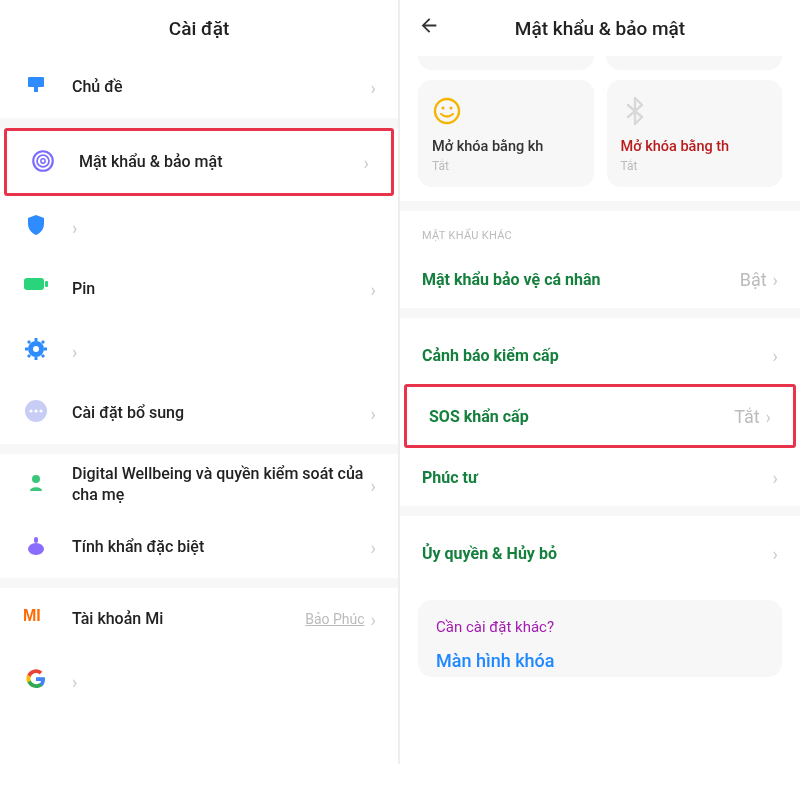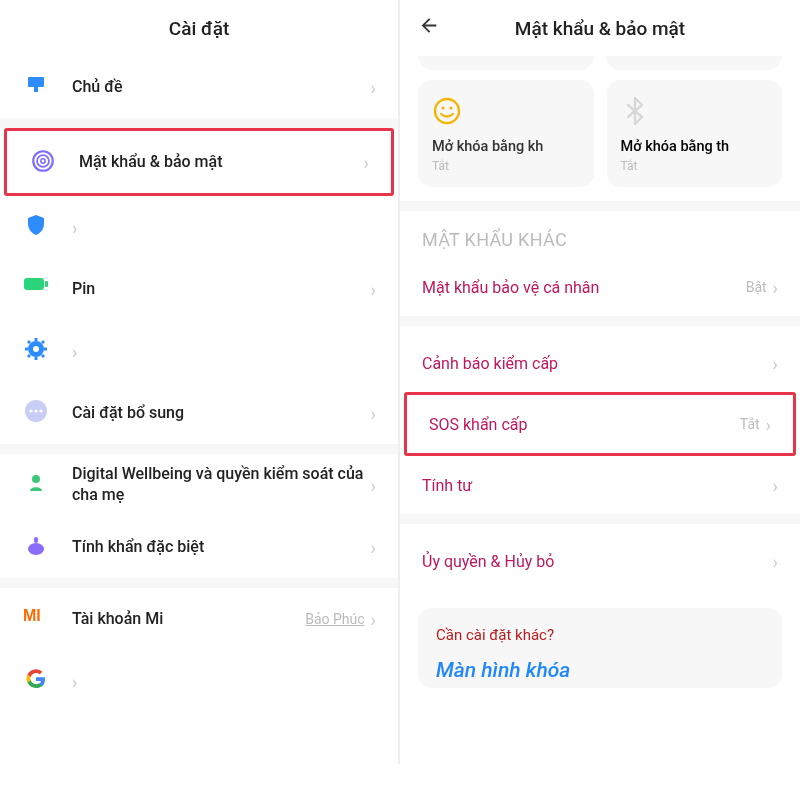--- a/index.html
+++ b/index.html
@@ -101,65 +101,64 @@
     height: 30px;
     margin-bottom: 12px;
   }
   .card-title {
     font-size: 14.5px;
     color: #333;
     font-weight: 500;
     white-space: nowrap;
     overflow: hidden;
   }
-  .card-title.disabled { color: #000000; }
+  .card-title.disabled { color: #b91c1c; }
   .card-sub {
     font-size: 12px;
     color: #bbb;
     margin-top: 4px;
   }
   .section-header {
-    font-size: 18px;
+    font-size: 11px;
     color: #bbb;
     padding: 18px 22px 8px 22px;
     letter-spacing: 0.3px;
   }
   .row2 {
     display: flex;
     align-items: center;
     min-height: 58px;
     padding: 10px 22px;
   }
   .row2 .label {
     flex: 1;
     font-size: 16px;
-    color: #be185d;
-    font-weight: 400;
+    color: #15803d;
+    font-weight: 700;
   }
   .row2 .value {
-    font-size: 14px;
+    font-size: 18px;
     color: #bbb;
     margin-right: 6px;
   }
   .footer-card {
     margin: 18px 18px 0 18px;
     background: #f7f7f7;
     border-radius: 14px;
     padding: 18px 18px 6px 18px;
   }
   .footer-q {
     font-size: 15px;
-    color: #b91c1c;
+    color: #a21caf;
     margin-bottom: 14px;
   }
   .footer-link {
-    font-size: 21px;
+    font-size: 18px;
     color: #1f87ff;
     font-weight: 500;
-    font-style: italic;
   }
   .spacer-small { height: 8px; }
 </style>
 </head>
 <body>
 
 <div class="pane pane-left">
   <div class="header">
     <div class="header-title">Cài đặt</div>
   </div>
@@ -353,21 +352,21 @@
 
   <div class="highlight">
     <div class="row2">
       <div class="label">SOS khẩn cấp</div>
       <div class="value">Tắt</div>
       <div class="chev">›</div>
     </div>
   </div>
 
   <div class="row2">
-    <div class="label">Tính tư</div>
+    <div class="label">Phúc tư</div>
     <div class="chev">›</div>
   </div>
 
   <div class="divider"></div>
   <div class="spacer-small"></div>
 
   <div class="row2">
     <div class="label">Ủy quyền &amp; Hủy bỏ</div>
     <div class="chev">›</div>
   </div>

